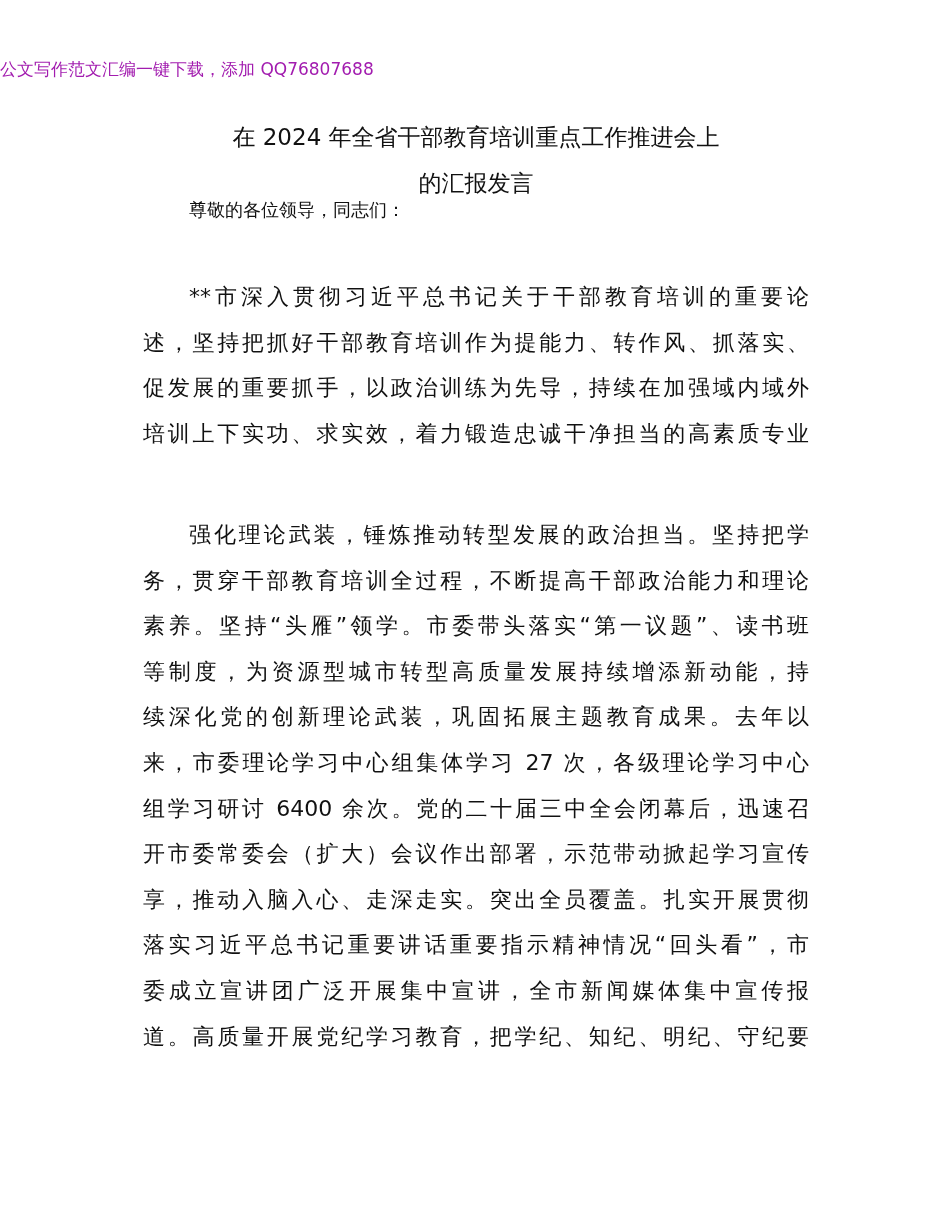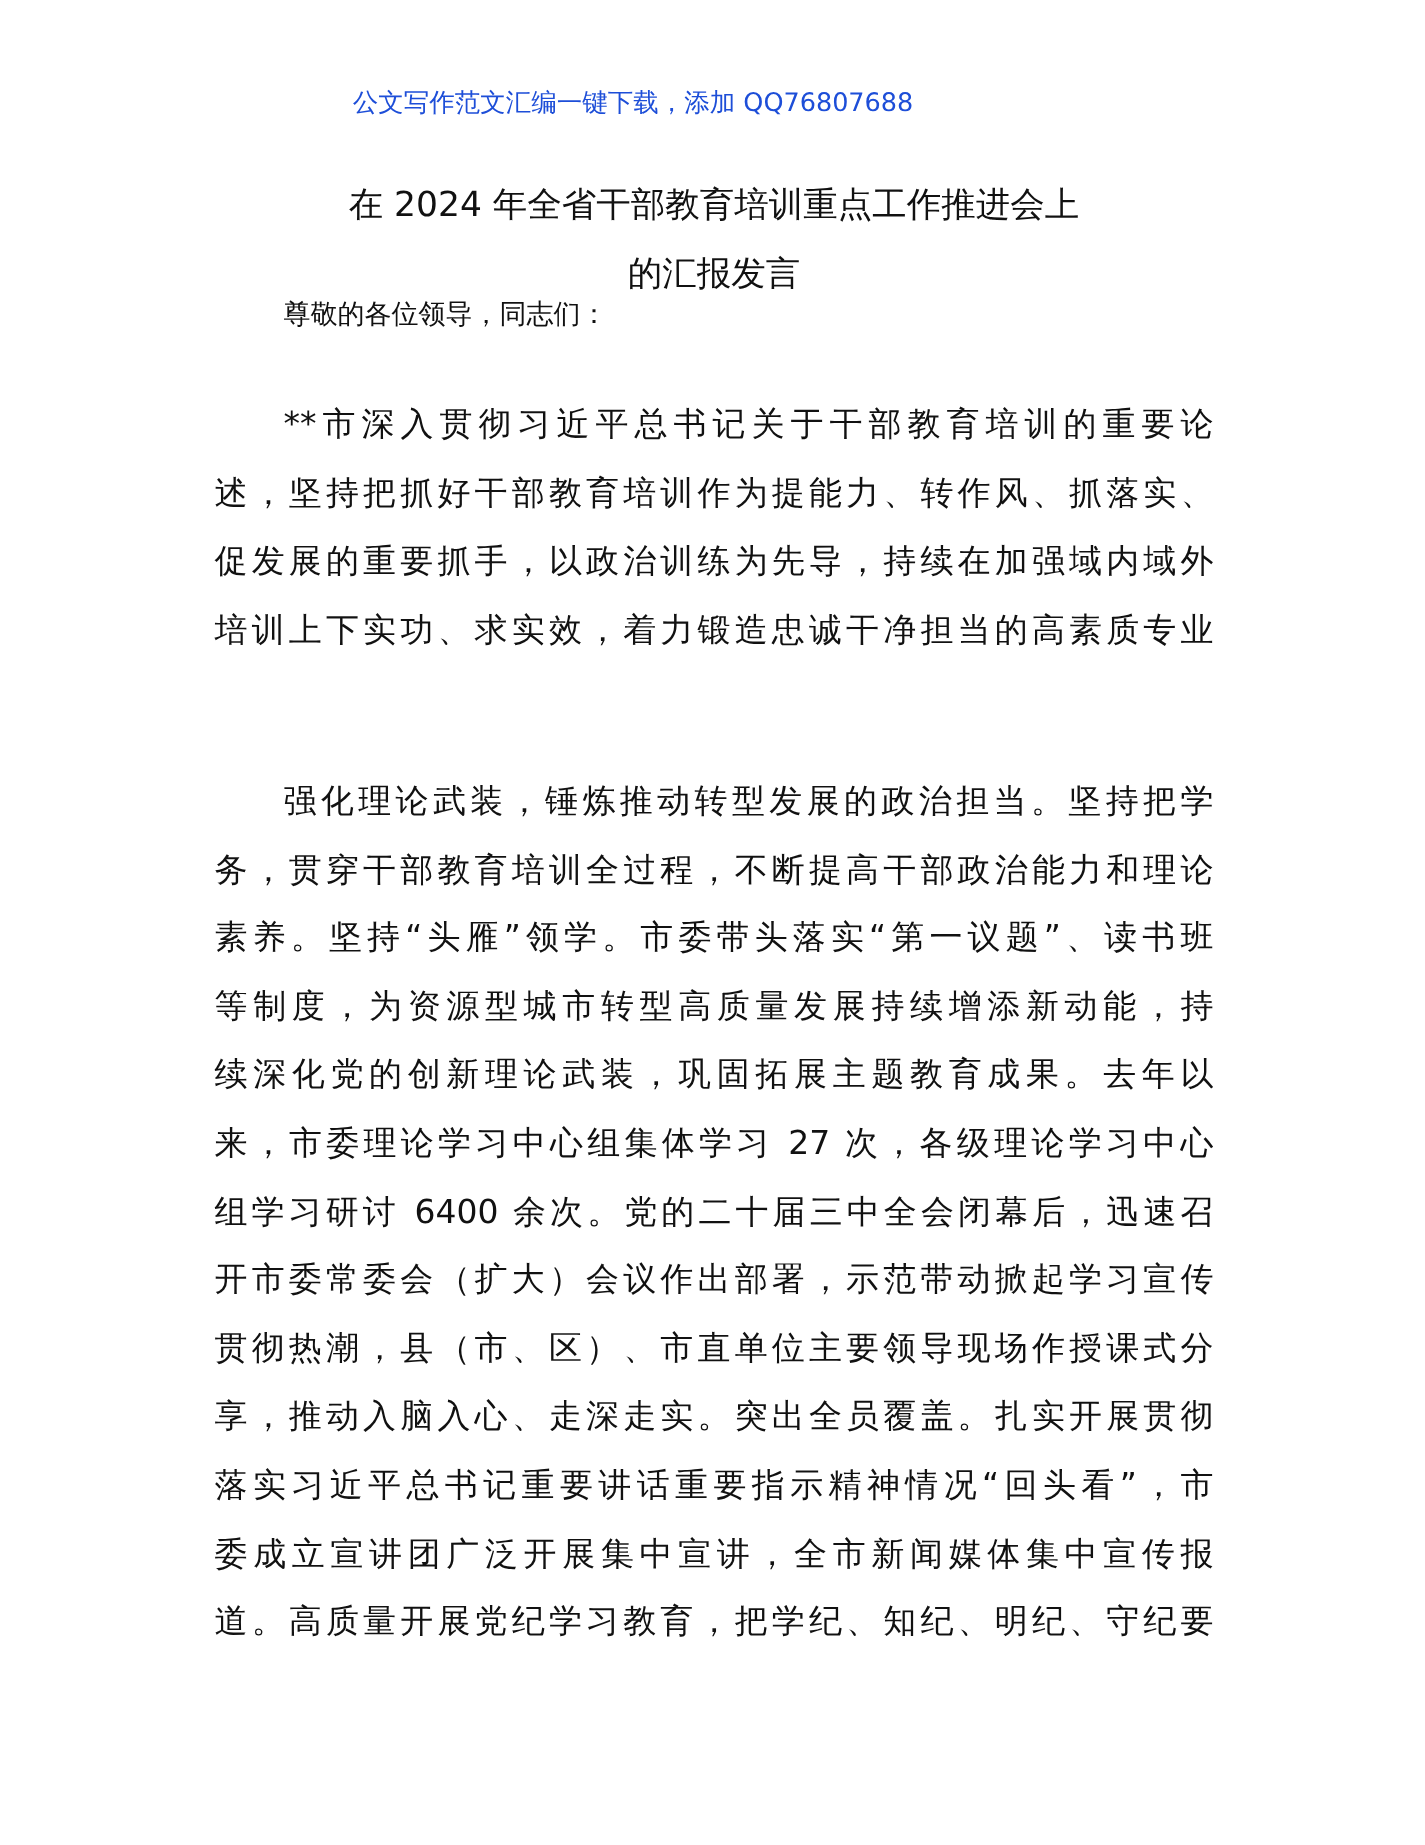--- a/index.html
+++ b/index.html
@@ -1,19 +1,19 @@
 <!DOCTYPE html>
 <html><head>
 <meta charset="utf-8">
 <style>
   html, body { margin: 0; padding: 0; background: #ffffff; }
   body { width: 950px; height: 1230px; position: relative; overflow: hidden;
          font-family: "DejaVu Sans", "Liberation Sans", sans-serif; color: #111111; }
-  .banner { position: absolute; top: 57px; left: 0; width: 844px; text-align: center;
-            font-size: 17px; color: #1d4ed8; line-height: 24px; }
+  .banner { position: absolute; top: 57px; left: 0; width: 844px; 
+            font-size: 17px; color: #a21caf; line-height: 24px; }
   .title { position: absolute; top: 114px; left: 143px; width: 666px; text-align: center;
            font-size: 23px; line-height: 46px; color: #111; }
   .body-text { position: absolute; left: 143px; width: 666px; font-size: 22px; color: #111; }
   .line { height: 45.6px; line-height: 45.6px; white-space: nowrap; text-align: justify;
           text-align-last: justify; overflow: visible; }
   .line.last { text-align-last: left; }
   .indent { padding-left: 46px; }
   .salutation { position: absolute; top: 187px; left: 189px; font-size: 18px; line-height: 45px; }
 </style>
 </head>
@@ -21,34 +21,33 @@
 
 <div class="banner">公文写作范文汇编一键下载，添加 QQ76807688</div>
 
 <div class="title">
   <div>在 2024 年全省干部教育培训重点工作推进会上</div>
   <div>的汇报发言</div>
 </div>
 
 <div class="salutation">尊敬的各位领导，同志们：</div>
 
-<div class="body-text" style="top:261px;">
+<div class="body-text" style="top:274px;">
   <div class="line indent">**市深入贯彻习近平总书记关于干部教育培训的重要论</div>
   <div class="line">述，坚持把抓好干部教育培训作为提能力、转作风、抓落实、</div>
   <div class="line">促发展的重要抓手，以政治训练为先导，持续在加强域内域外</div>
   <div class="line">培训上下实功、求实效，着力锻造忠诚干净担当的高素质专业</div>
 </div>
 
 <div class="body-text" style="top:512px;">
   <div class="line indent">强化理论武装，锤炼推动转型发展的政治担当。坚持把学</div>
   <div class="line">务，贯穿干部教育培训全过程，不断提高干部政治能力和理论</div>
   <div class="line">素养。坚持“头雁”领学。市委带头落实“第一议题”、读书班</div>
   <div class="line">等制度，为资源型城市转型高质量发展持续增添新动能，持</div>
   <div class="line">续深化党的创新理论武装，巩固拓展主题教育成果。去年以</div>
   <div class="line">来，市委理论学习中心组集体学习 27 次，各级理论学习中心</div>
   <div class="line">组学习研讨 6400 余次。党的二十届三中全会闭幕后，迅速召</div>
   <div class="line">开市委常委会（扩大）会议作出部署，示范带动掀起学习宣传</div>
-  <div class="line">贯彻热潮，县（市、区）、市直单位主要领导现场作授课式分</div>
   <div class="line">享，推动入脑入心、走深走实。突出全员覆盖。扎实开展贯彻</div>
   <div class="line">落实习近平总书记重要讲话重要指示精神情况“回头看”，市</div>
   <div class="line">委成立宣讲团广泛开展集中宣讲，全市新闻媒体集中宣传报</div>
   <div class="line">道。高质量开展党纪学习教育，把学纪、知纪、明纪、守纪要</div>
 </div>
 
 </body></html>

